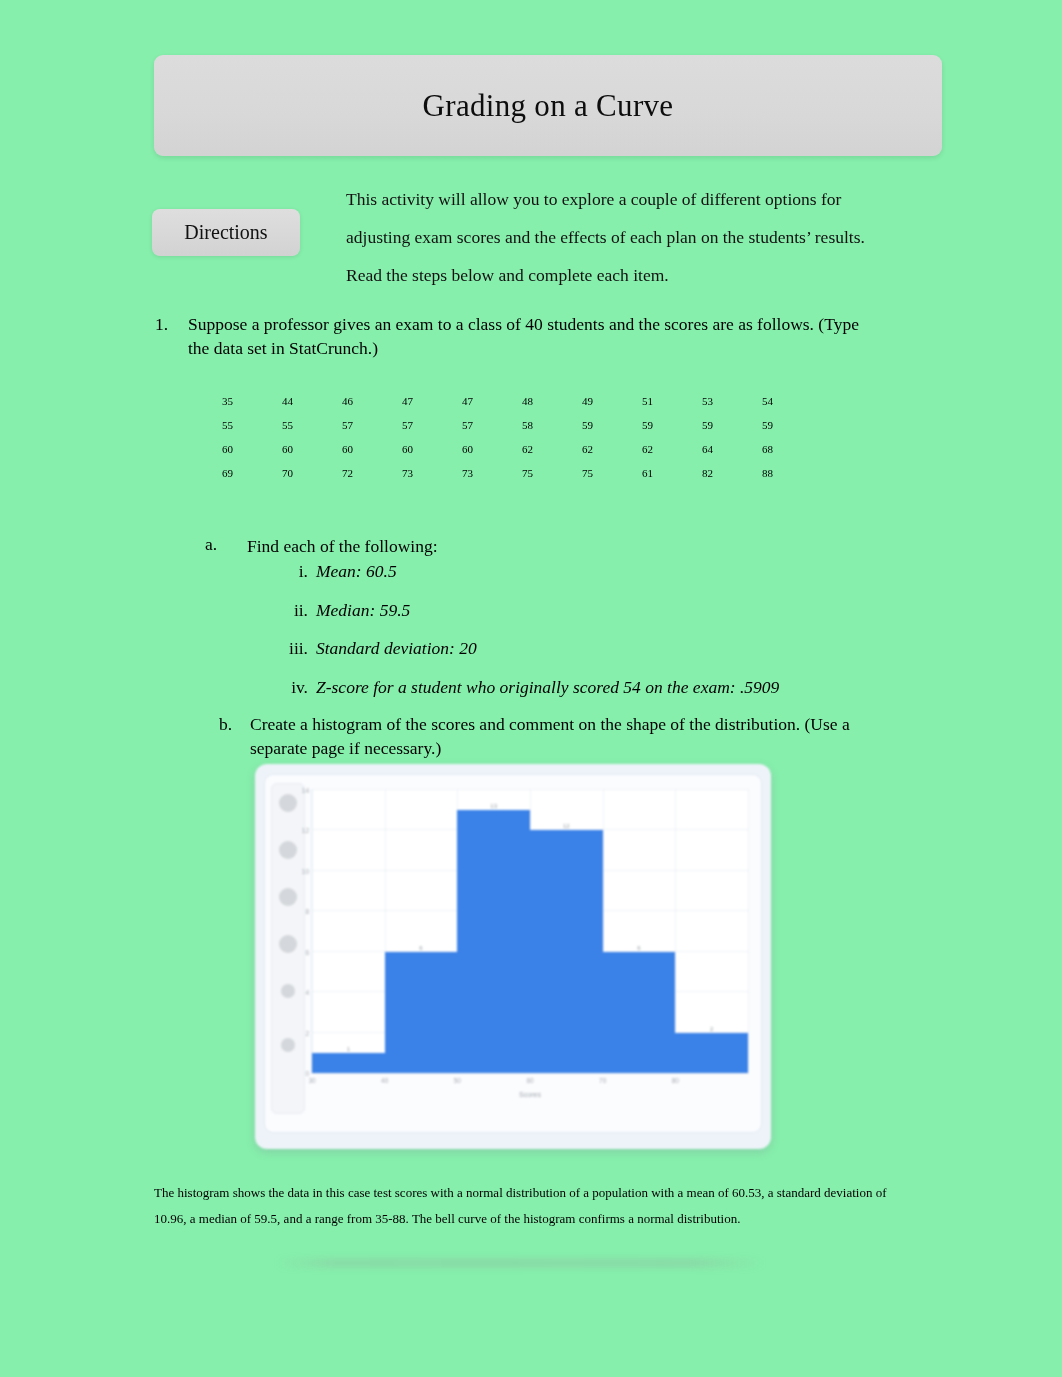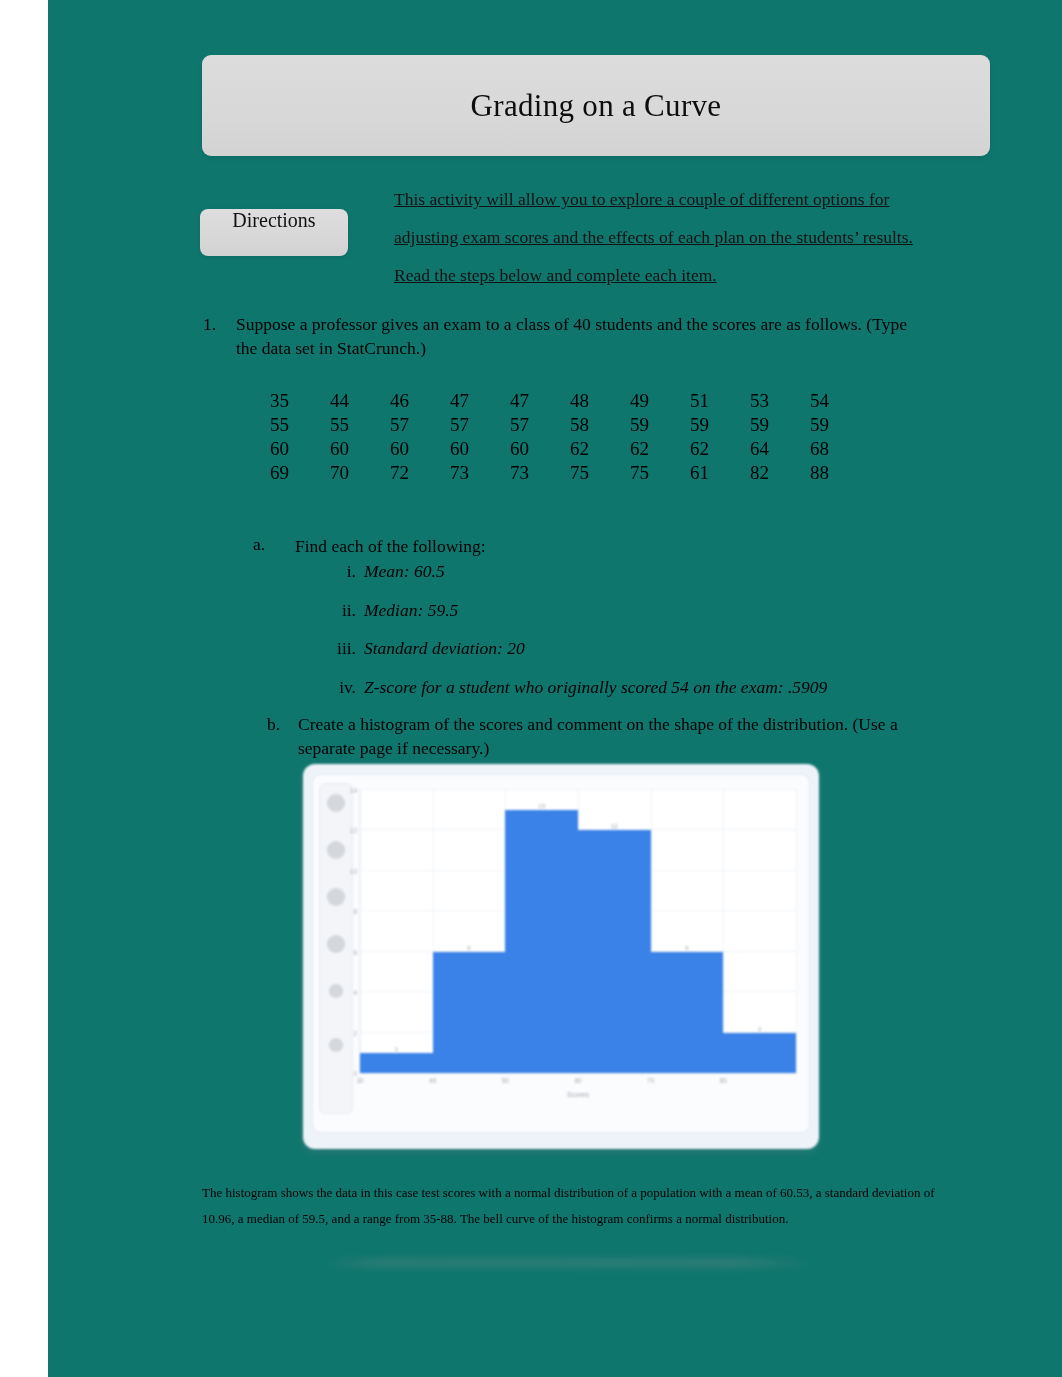--- a/index.html
+++ b/index.html
@@ -13,22 +13,21 @@
     height: 1377px;
     position: relative;
     font-family: "Liberation Serif", "DejaVu Serif", serif;
     color: #000000;
     overflow: hidden;
   }
 
   .page {
     position: absolute;
     inset: 0;
-    background: #0f766e;
-    margin-left: 48px;
+    background: #86efac;
   }
 
   
   .title-banner {
     position: absolute;
     left: 154px;
     top: 55px;
     width: 788px;
     height: 101px;
     background: linear-gradient(180deg, #dcdcdc 0%, #d8d8d8 60%, #d3d3d3 100%);
@@ -49,38 +48,37 @@
   .directions-badge {
     position: absolute;
     left: 152px;
     top: 209px;
     width: 148px;
     height: 47px;
     background: linear-gradient(180deg, #dedede 0%, #d8d8d8 55%, #d2d2d2 100%);
     border-radius: 8px;
     box-shadow: 0 1px 4px rgba(0,0,0,0.10);
     display: flex;
-    align-items: flex-start;
+    align-items: center;
     justify-content: center;
   }
   .directions-badge span {
     font-size: 20px;
     color: #111;
   }
 
   
   .directions-para {
     position: absolute;
     left: 346px;
     top: 180px;
     width: 522px;
     font-size: 17.5px;
     line-height: 38px;
     color: #111;
-    text-decoration: underline;
   }
 
   
   .item-1 {
     position: absolute;
     left: 155px;
     top: 312px;
     width: 712px;
     font-size: 17.5px;
     line-height: 24px;
@@ -95,21 +93,21 @@
     margin-left: 33px;
   }
 
   
   .scores {
     position: absolute;
     left: 222px;
     top: 389px;
     width: 600px;
     border-collapse: collapse;
-    font-size: 19px;
+    font-size: 11px;
   }
   .scores td {
     padding: 0;
     height: 24px;
     line-height: 24px;
     text-align: left;
     white-space: nowrap;
   }
 
   

